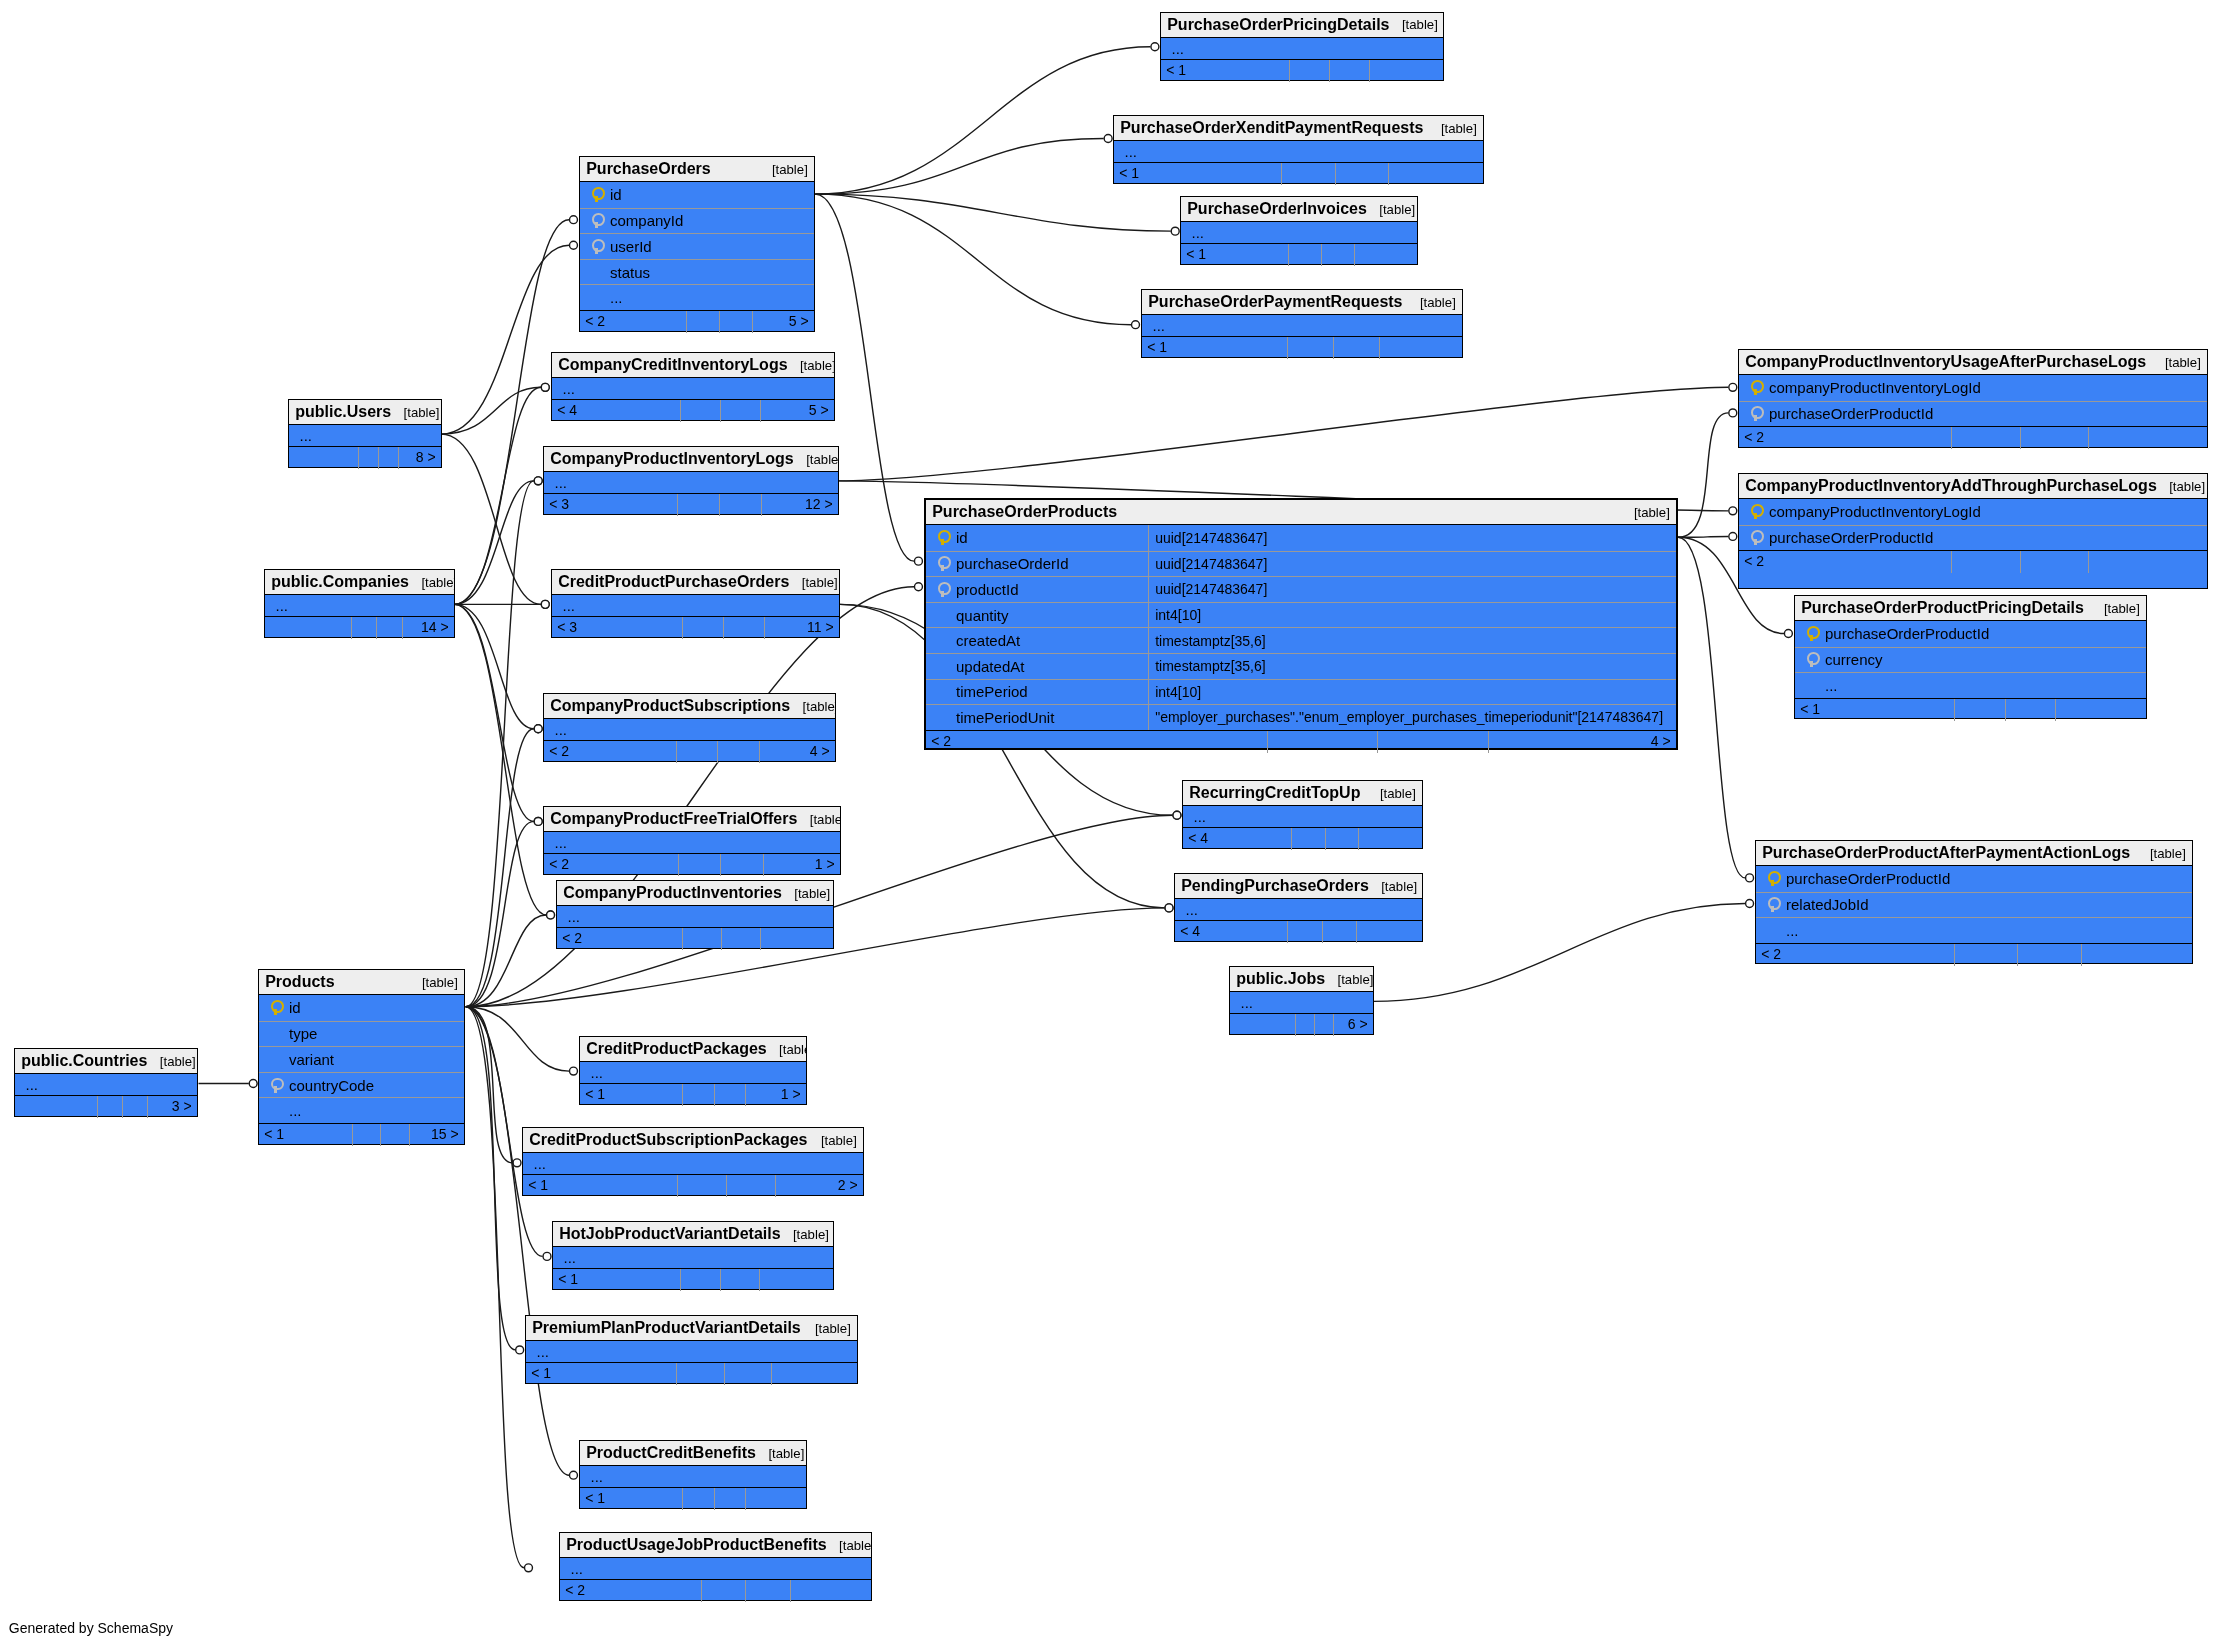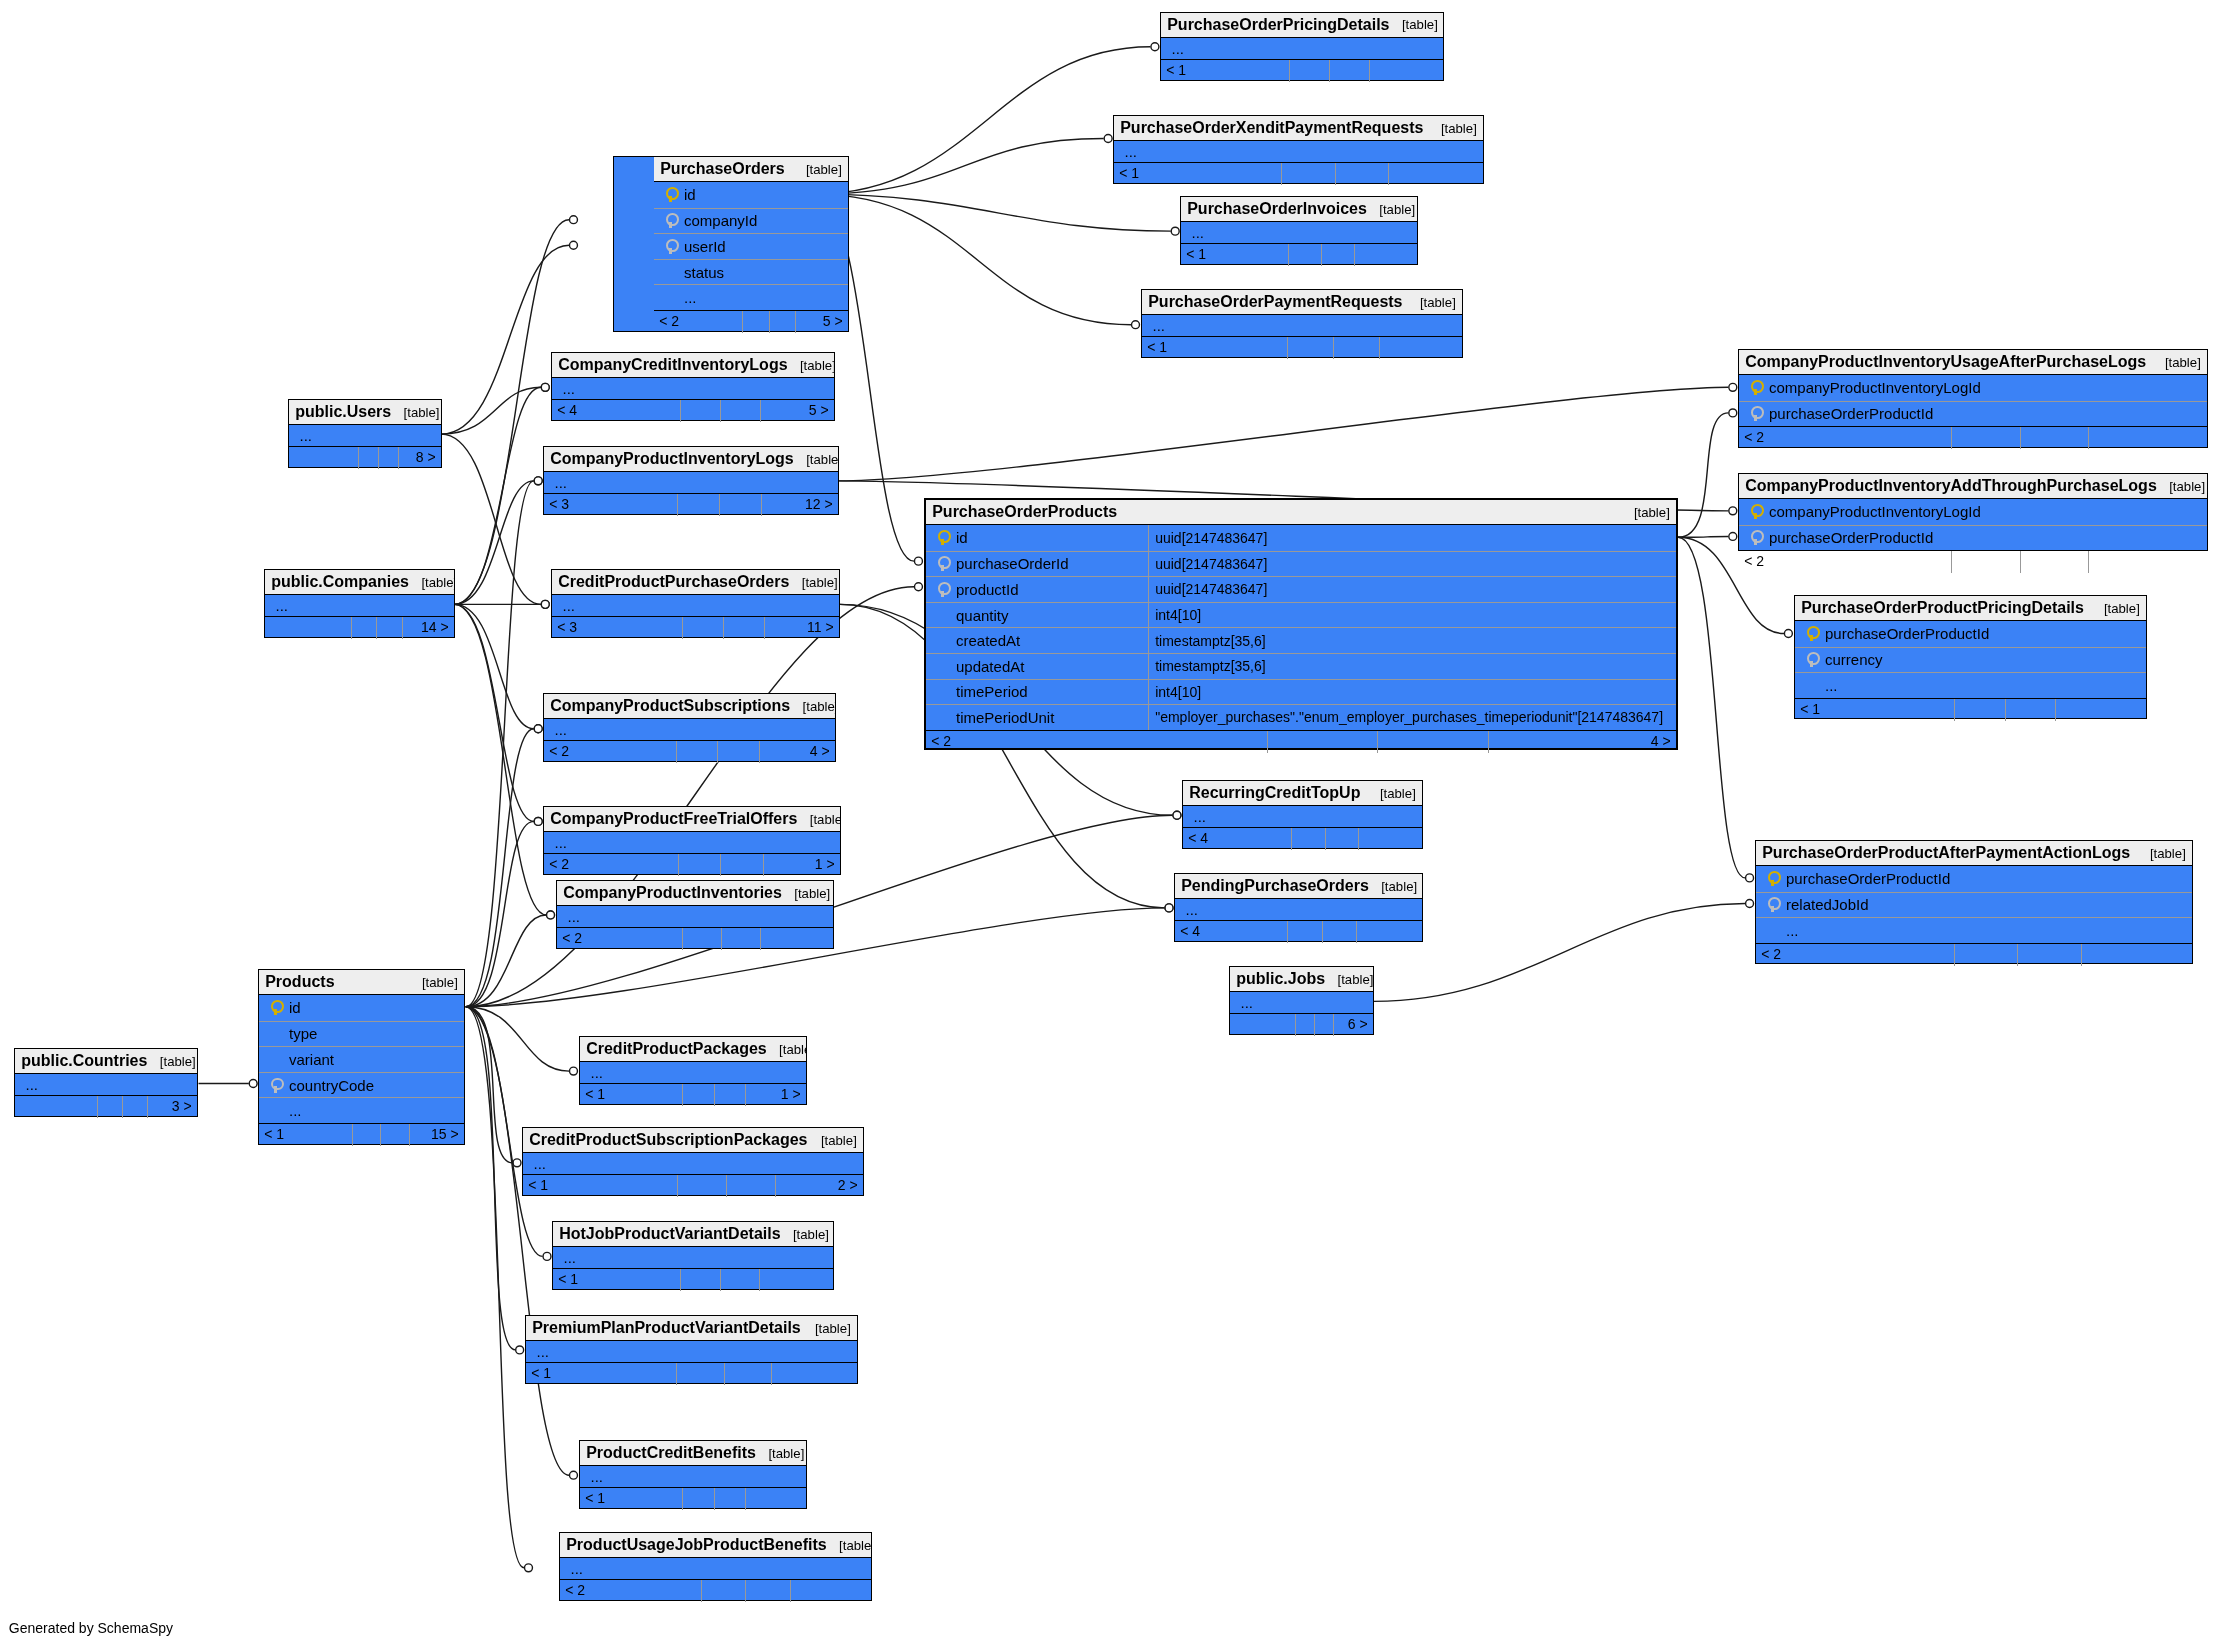--- a/index.html
+++ b/index.html
@@ -134,21 +134,21 @@
       <path d="M 1902 609 C 1952 609, 1939 995, 1978 995" class="edge"></path>
       <circle cx="1983" cy="995" r="4.5" class="edge-dot"></circle>
       <path d="M 951 545 C 1131 545, 1790 439, 1959 439" class="edge"></path>
       <circle cx="1964" cy="439" r="4.5" class="edge-dot"></circle>
       <path d="M 951 545 C 1131 545, 1790 579, 1959 579" class="edge"></path>
       <circle cx="1964" cy="579" r="4.5" class="edge-dot"></circle>
       <path d="M 1557 1135 C 1737 1135, 1809 1024, 1978 1024" class="edge"></path>
       <circle cx="1983" cy="1024" r="4.5" class="edge-dot"></circle>
     </svg>
   <div class="gen">Generated by SchemaSpy</div>
-<div class="tbl" style="left: 613px; top: 156px; width: 236px; height: 176px; padding-left: 40px;">
+<div class="tbl" style="left: 579px; top: 156px; width: 236px; height: 176px;">
       <div class="hd">
         <span class="nm">PurchaseOrders</span>
         <span class="tg">[table]</span>
       </div>
       <div class="row" style="height: 25.6px;">
         <span class="kc" style="width: 26.5px;">
           <span class="keyicon pk"></span>
         </span>
         <span class="cn">id</span>
       </div>
@@ -642,21 +642,21 @@
         </span>
         <span class="cn">purchaseOrderProductId</span>
       </div>
       <div class="ft">
         <span class="fl">&lt; 2</span>
         <span class="fm"></span>
         <span class="fm"></span>
         <span class="fr"></span>
       </div>
     </div>
-    <div class="tbl" style="left: 1738px; top: 473px; width: 470px; height: 78px;">
+    <div class="tbl" style="left: 1738px; top: 473px; width: 470px; height: 116px;">
       <div class="hd">
         <span class="nm">CompanyProductInventoryAddThroughPurchaseLogs</span>
         <span class="tg">[table]</span>
       </div>
       <div class="row" style="height: 25.6px;">
         <span class="kc" style="width: 26.5px;">
           <span class="keyicon pk"></span>
         </span>
         <span class="cn">companyProductInventoryLogId</span>
       </div>

